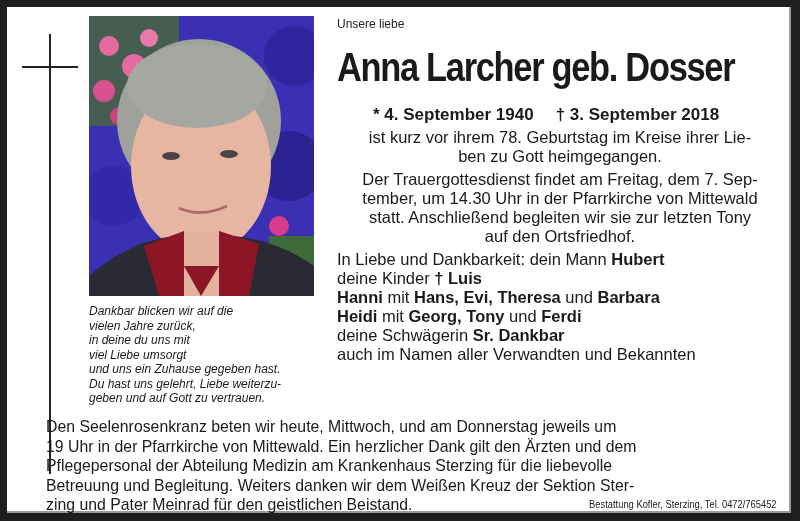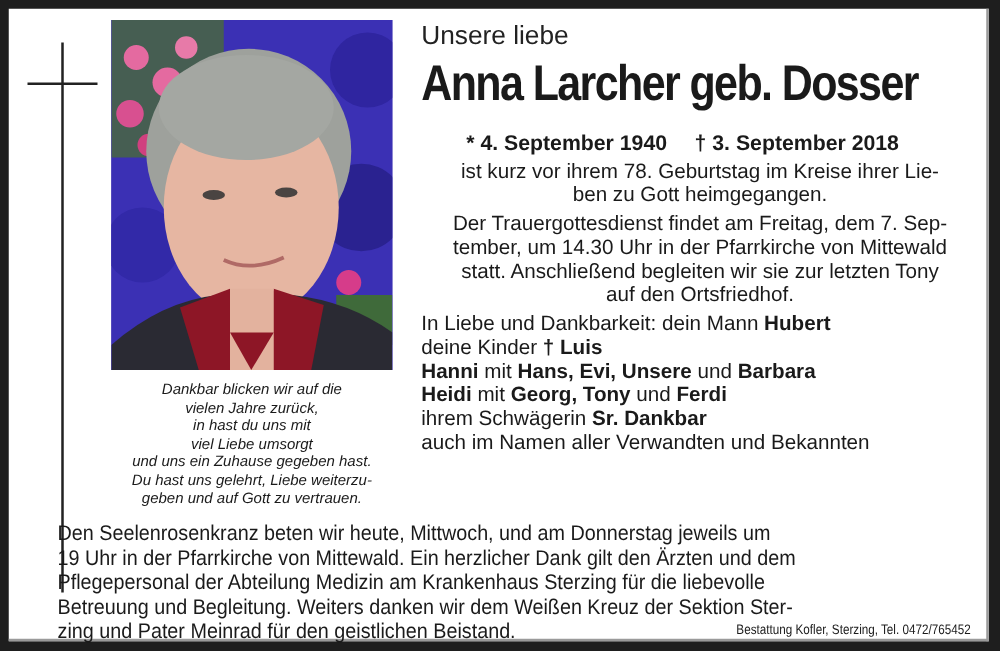--- a/index.html
+++ b/index.html
@@ -32,31 +32,30 @@
     .photo {
       position: absolute; left: 82px; top: 9px;
       width: 225px; height: 280px;
       overflow: hidden;
       background: #3a2fb0;
     }
     .photo svg { display: block; }
     .poem {
       position: absolute; left: 82px; top: 297px;
       width: 225px;
-      text-align: center;
       font-style: italic;
       font-size: 12px;
       line-height: 14.5px;
       color: #1a1a1a;
     }
     .poem div { white-space: nowrap; }
     
     .intro {
       position: absolute; left: 330px; top: 10px;
-      font-size: 21px; color: #222;
+      font-size: 12px; color: #222;
     }
     .name {
       position: absolute; left: 330px; top: 38px;
       font-size: 40px; font-weight: bold;
       letter-spacing: -1.5px;
       transform: scaleX(0.86); transform-origin: left top;
       white-space: nowrap;
       color: #1a1a1a;
     }
     .dates {
@@ -126,21 +125,21 @@
       <path d="M55 230 L95 215 L112 280 L70 280 Z" fill="#8d1626"></path>
       <path d="M170 228 L130 215 L112 280 L160 280 Z" fill="#8d1626"></path>
       <rect x="95" y="215" width="35" height="65" fill="#e3b29e"></rect>
       <path d="M95 250 L112 280 L130 250" fill="#8d1626"></path>
     </svg>
   </div>
 
   <div class="poem">
     <div>Dankbar blicken wir auf die</div>
     <div>vielen Jahre zurück,</div>
-    <div>in hast du uns mit</div>
+    <div>in deine du uns mit</div>
     <div>viel Liebe umsorgt</div>
     <div>und uns ein Zuhause gegeben hast.</div>
     <div>Du hast uns gelehrt, Liebe weiterzu-</div>
     <div>geben und auf Gott zu vertrauen.</div>
   </div>
 
   <div class="intro">Unsere liebe</div>
   <div class="name">Anna Larcher geb. Dosser</div>
   <div class="dates">
     <span>* 4. September 1940</span><span class="sep"></span><span>† 3. September 2018</span>
@@ -153,23 +152,23 @@
     </div>
     <div class="para">
       <div class="line">Der Trauergottesdienst findet am Freitag, dem 7. Sep-</div>
       <div class="line">tember, um 14.30 Uhr in der Pfarrkirche von Mittewald</div>
       <div class="line">statt. Anschließend begleiten wir sie zur letzten Tony</div>
       <div class="line">auf den Ortsfriedhof.</div>
     </div>
     <div class="family">
       <div class="line"><span>In Liebe und Dankbarkeit: dein Mann </span><b>Hubert</b></div>
       <div class="line"><span>deine Kinder </span><b>† Luis</b></div>
-      <div class="line"><b>Hanni</b><span> mit </span><b>Hans, Evi, Unsere</b><span> und </span><b>Barbara</b></div>
+      <div class="line"><b>Hanni</b><span> mit </span><b>Hans, Evi, Theresa</b><span> und </span><b>Barbara</b></div>
       <div class="line"><b>Heidi</b><span> mit </span><b>Georg, Tony</b><span> und </span><b>Ferdi</b></div>
-      <div class="line"><span>ihrem Schwägerin </span><b>Sr. Dankbar</b></div>
+      <div class="line"><span>deine Schwägerin </span><b>Sr. Dankbar</b></div>
       <div class="line">auch im Namen aller Verwandten und Bekannten</div>
     </div>
   </div>
 
   <div class="bottom-text">
     <div class="line">Den Seelenrosenkranz beten wir heute, Mittwoch, und am Donnerstag jeweils um</div>
     <div class="line">19 Uhr in der Pfarrkirche von Mittewald. Ein herzlicher Dank gilt den Ärzten und dem</div>
     <div class="line">Pflegepersonal der Abteilung Medizin am Krankenhaus Sterzing für die liebevolle</div>
     <div class="line">Betreuung und Begleitung. Weiters danken wir dem Weißen Kreuz der Sektion Ster-</div>
     <div class="line">zing und Pater Meinrad für den geistlichen Beistand.</div>

